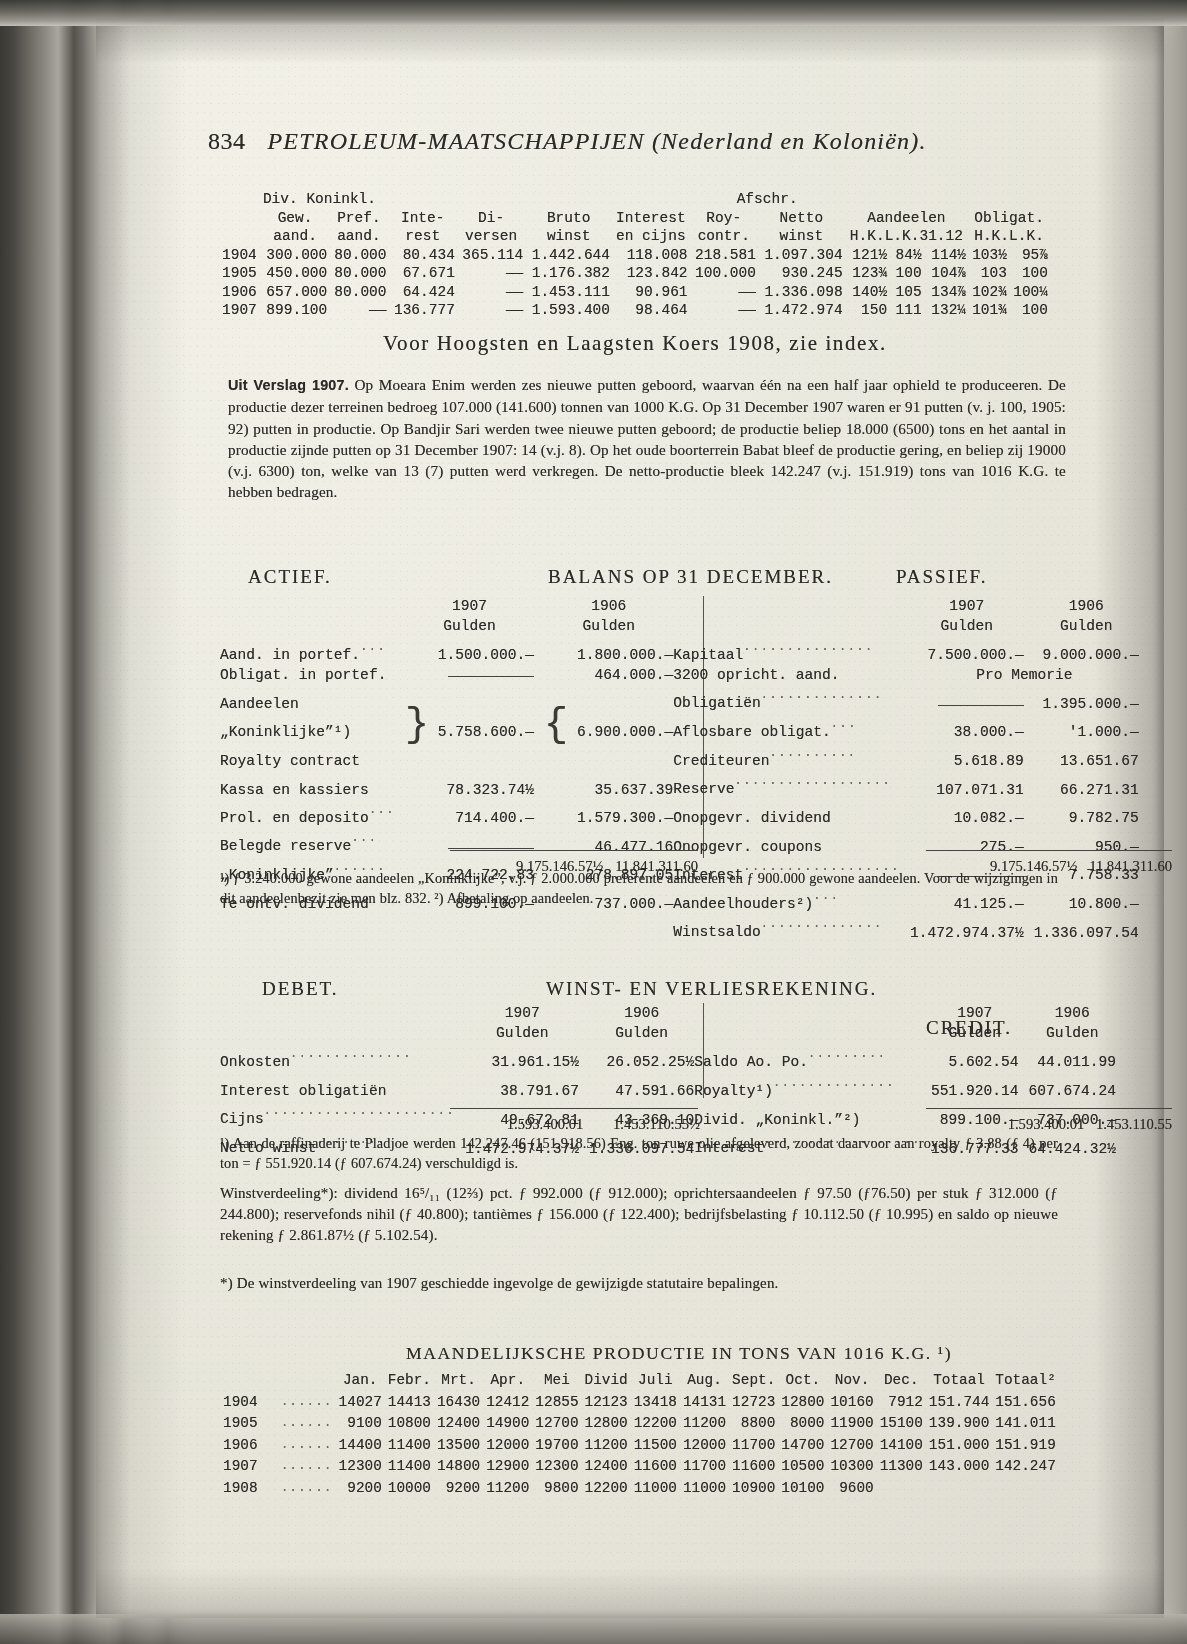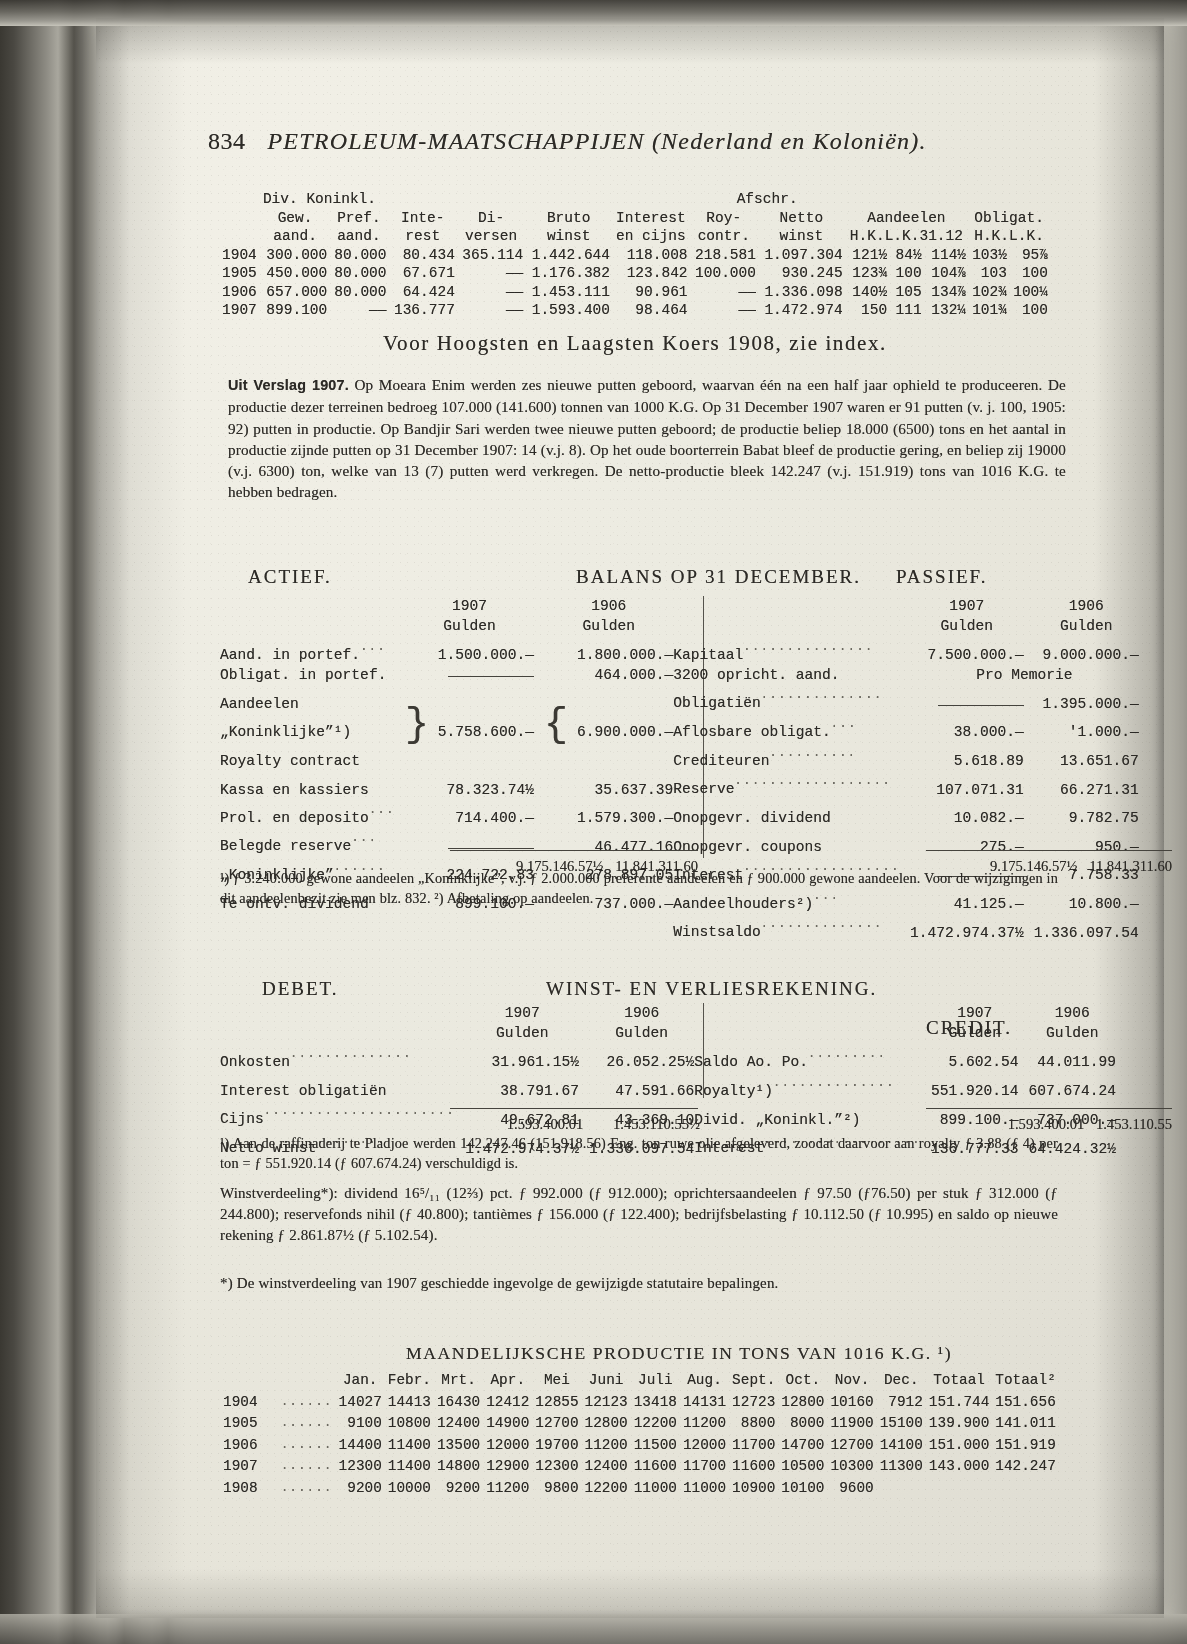--- a/index.html
+++ b/index.html
@@ -103,21 +103,21 @@
   .para{
     position:absolute;font-size:15.2px;line-height:21.3px;
     text-align:justify;letter-spacing:.15px;
   }
   .para b{font-family:"Liberation Sans",sans-serif;font-size:14.4px;letter-spacing:.2px;}
   #p-verslag{left:132px;top:356px;width:838px;text-indent:0;}
 
   
   .sectionhead{position:absolute;font-size:19px;letter-spacing:2px;}
   #bal-actief{left:152px;top:548px;}
-  #bal-title{left:480px;top:548px;}
+  #bal-title{left:452px;top:548px;}
   #bal-passief{left:800px;top:548px;}
 
   .bal-wrap{position:absolute;left:124px;top:578px;width:838px;}
   .bal-wrap table{font-size:14.6px;}
   .bal-wrap td{line-height:20.3px;white-space:nowrap;padding:0;}
   .lbl{width:196px;}
   .lblr{width:210px;margin-top:12px;}
   .amt{text-align:right;width:112px;padding-left:10px!important;}
   .colhd{text-align:center;}
   .leaders{
@@ -523,21 +523,21 @@
     <table>
       <tbody>
           <tr class="hd" id="mp-head">
             <td class="yr"></td>
             <td class="dots"></td>
             <td>Jan.</td>
             <td>Febr.</td>
             <td>Mrt.</td>
             <td>Apr.</td>
             <td>Mei</td>
-            <td>Juni</td>
+            <td>Divid</td>
             <td>Juli</td>
             <td>Aug.</td>
             <td>Sept.</td>
             <td>Oct.</td>
             <td>Nov.</td>
             <td>Dec.</td>
             <td>Totaal</td>
             <td>Totaal²</td>
           </tr>
       </tbody>

